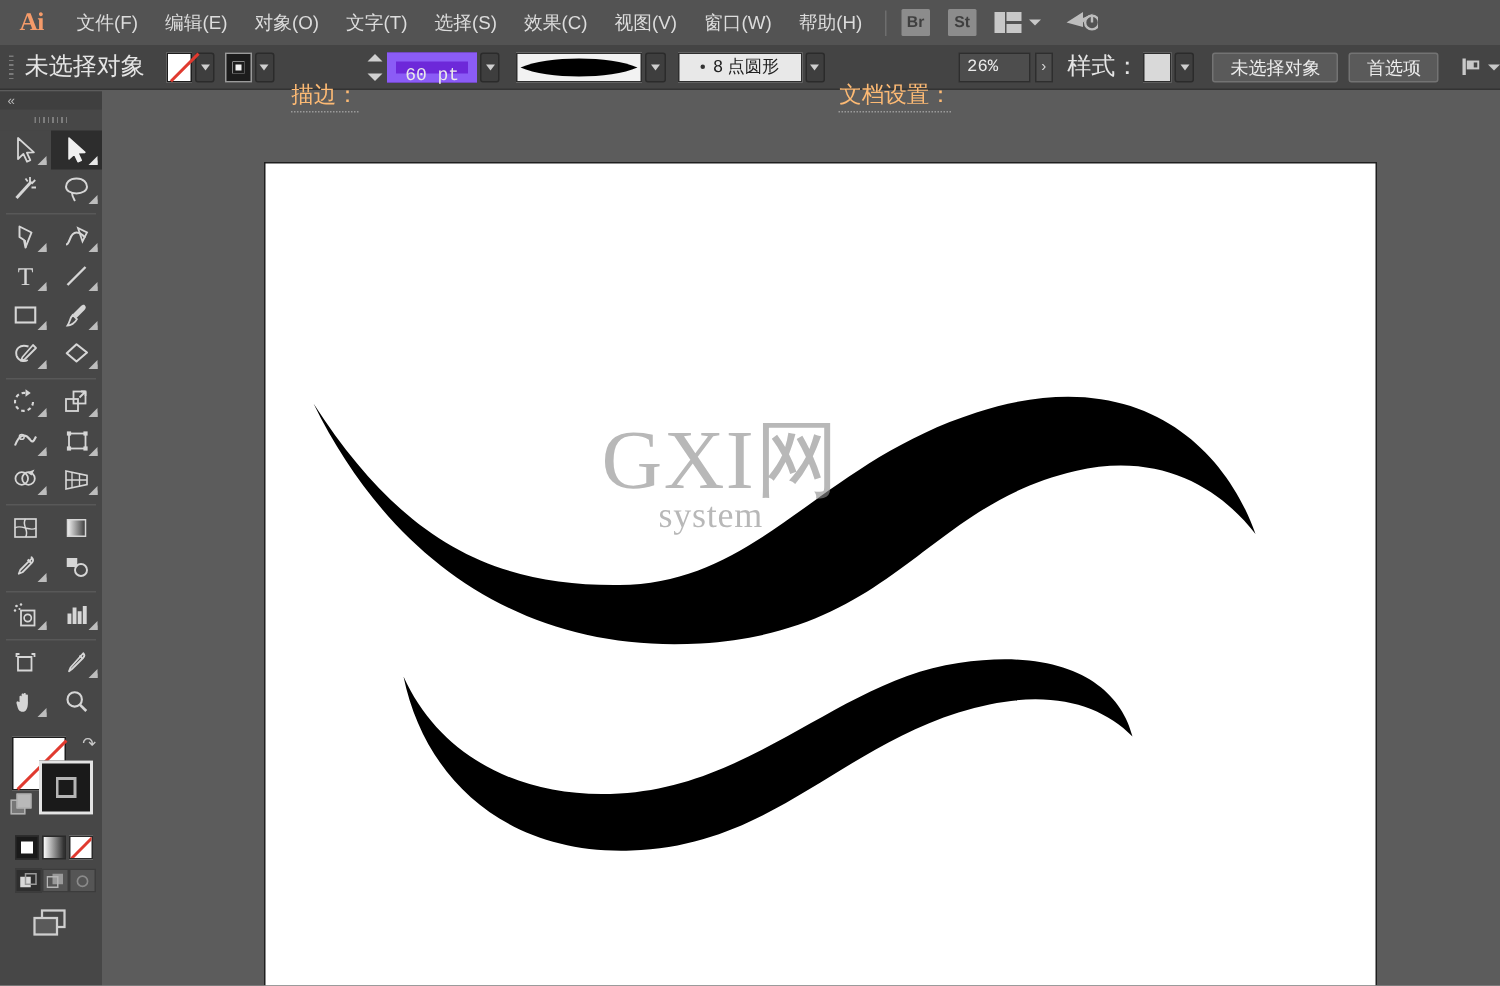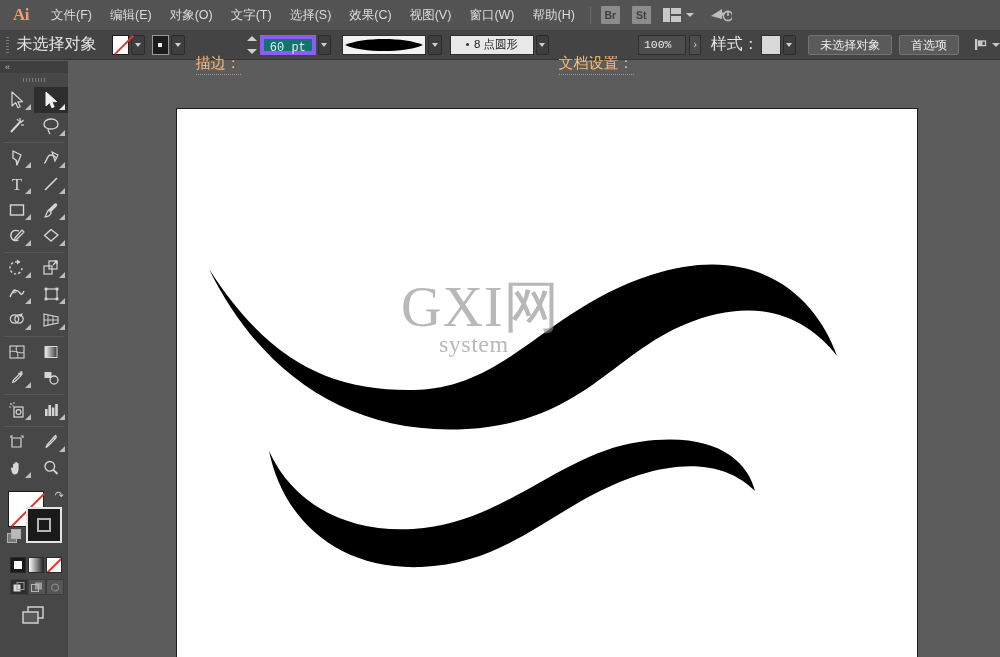--- a/index.html
+++ b/index.html
@@ -90,21 +90,21 @@
   .stepper {
     width: 11px; height: 18px; margin-left: 6px;
     display: flex; flex-direction: column; align-items: center; justify-content: space-between;
   }
   .stepper .up, .stepper .dn {
     width: 0; height: 0; border-left: 5px solid transparent; border-right: 5px solid transparent;
   }
   .stepper .up { border-bottom: 5px solid #d0d0d0; }
   .stepper .dn { border-top: 5px solid #d0d0d0; }
   .num-field {
-    height: 20px; background: #0f766e; border: 4px solid #8b5cf6;
+    height: 20px; background: #6d28d9; border: 6px solid #8b5cf6;
     color: #eaeaea; font-size: 12px; line-height: 18px;
     padding: 0 6px; margin-left: 3px; white-space: nowrap;
     font-family: "Liberation Mono", "DejaVu Sans Mono", monospace;
   }
   .brush-preview {
     width: 88px; height: 20px; background: #f2f2f2;
     border: 1px solid #2e2e2e; display: flex; align-items: center; justify-content: center;
   }
   .brush-preview svg { display: block; }
   .profile-box {
@@ -325,21 +325,21 @@
       <i class="dot"></i>
       <span>8 点圆形</span>
     </div>
     <div class="dd-btn">
         <div class="caret"></div>
       </div>
 
     <div style="width:11px"></div>
     <div class="cb-sub">文档设置：</div>
     <div style="width:5px"></div>
-    <div class="opac-field">100%</div>
+    <div class="opac-field">26%</div>
     <div class="arrow-btn">›</div>
 
     <div style="width:11px"></div>
     <div class="cb-label">样式：</div>
     <div style="width:3px"></div>
     <div class="style-swatch"></div>
     <div class="dd-btn">
         <div class="caret"></div>
       </div>
 

